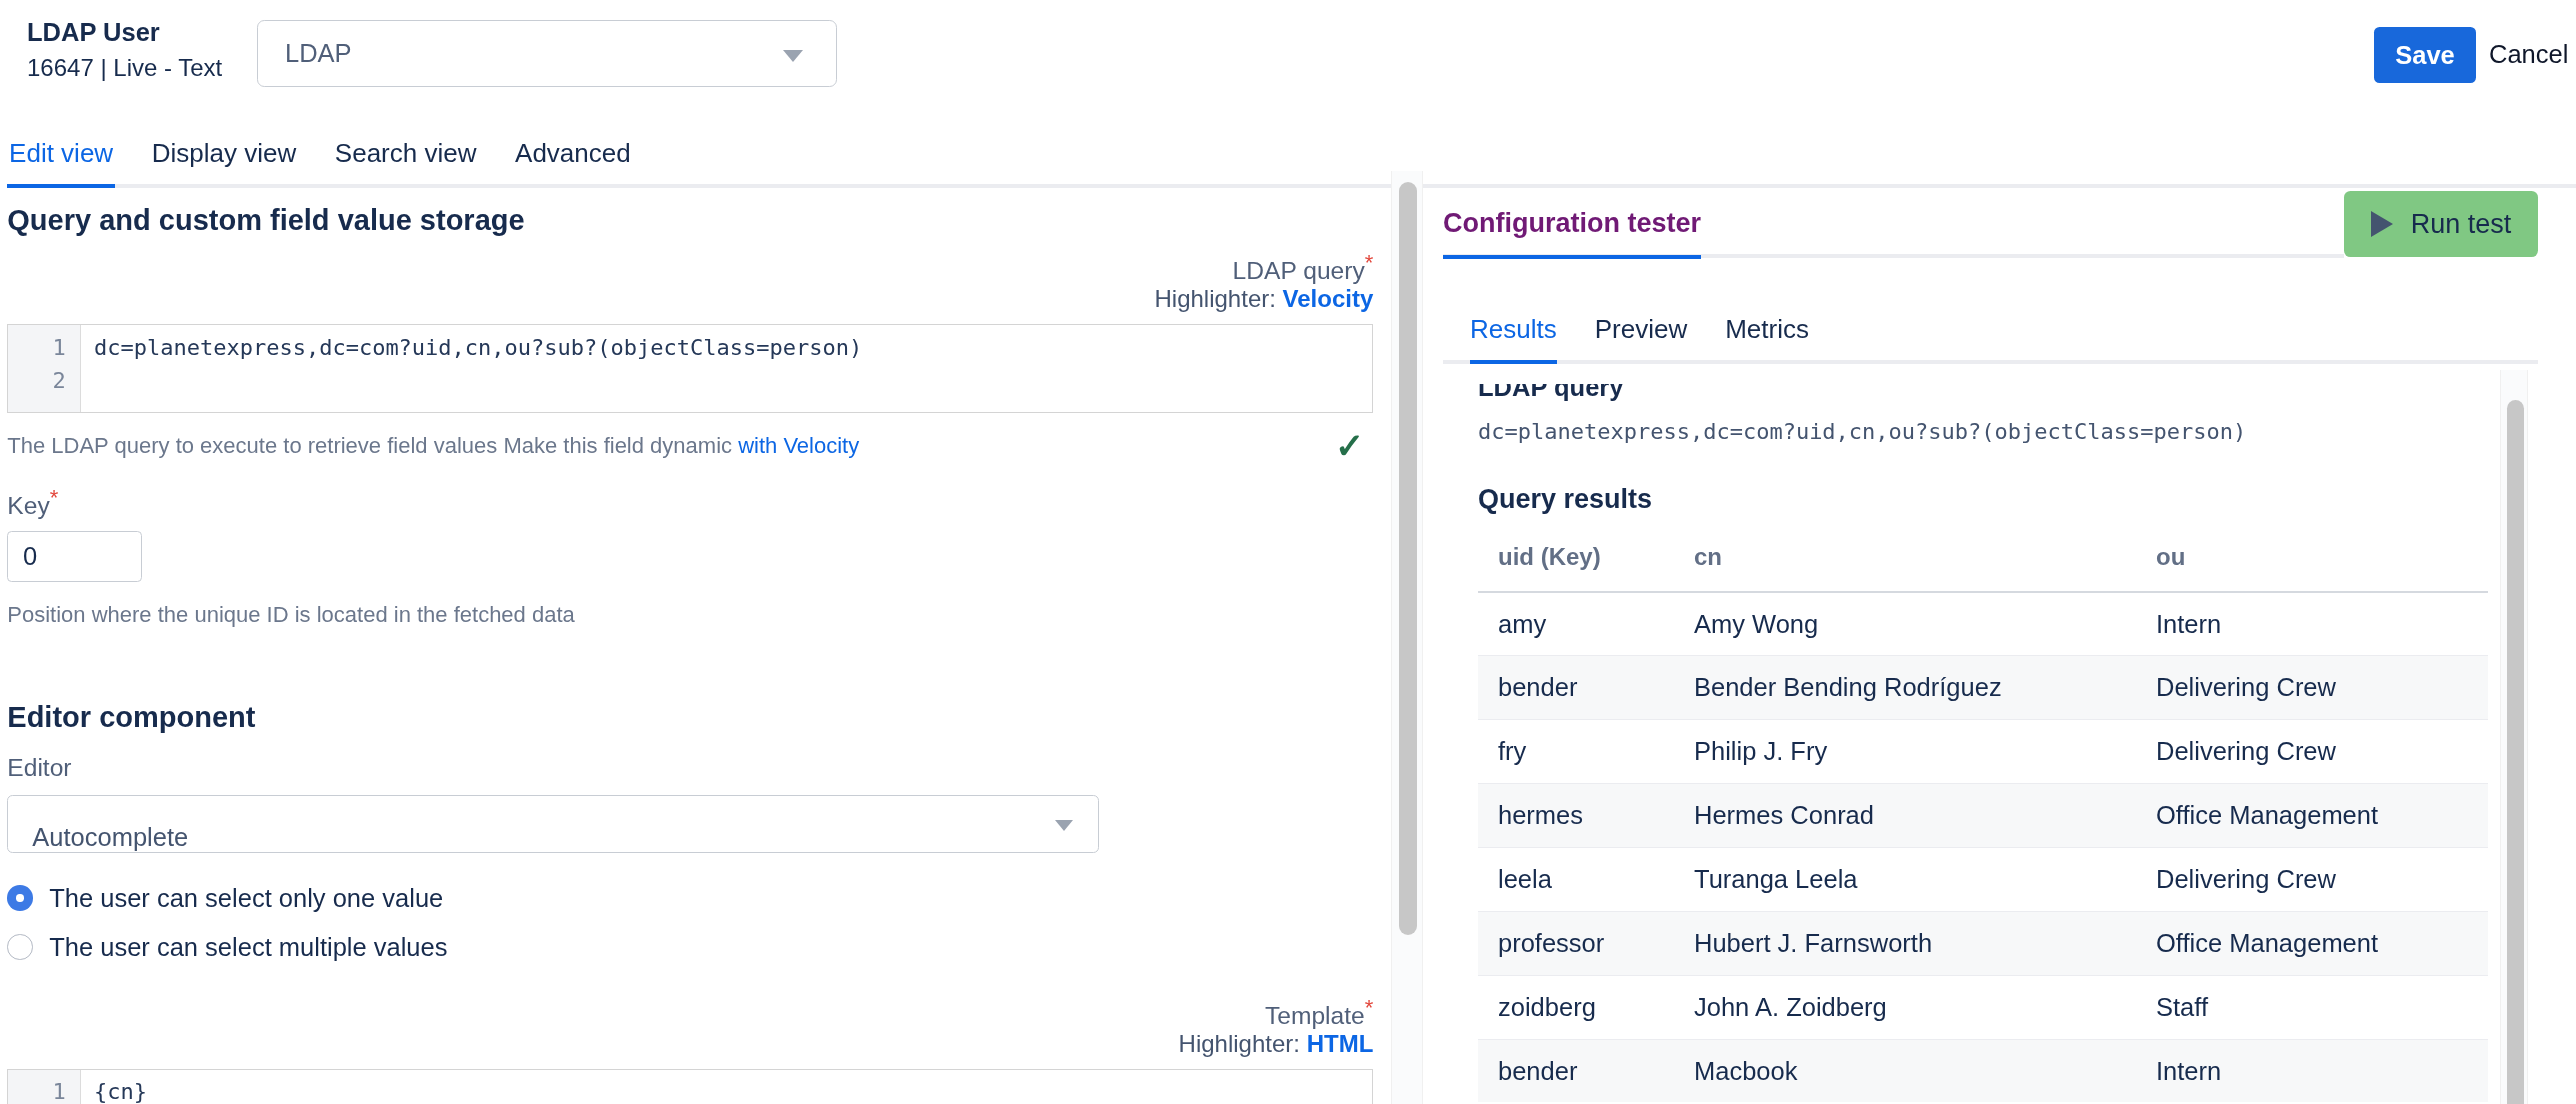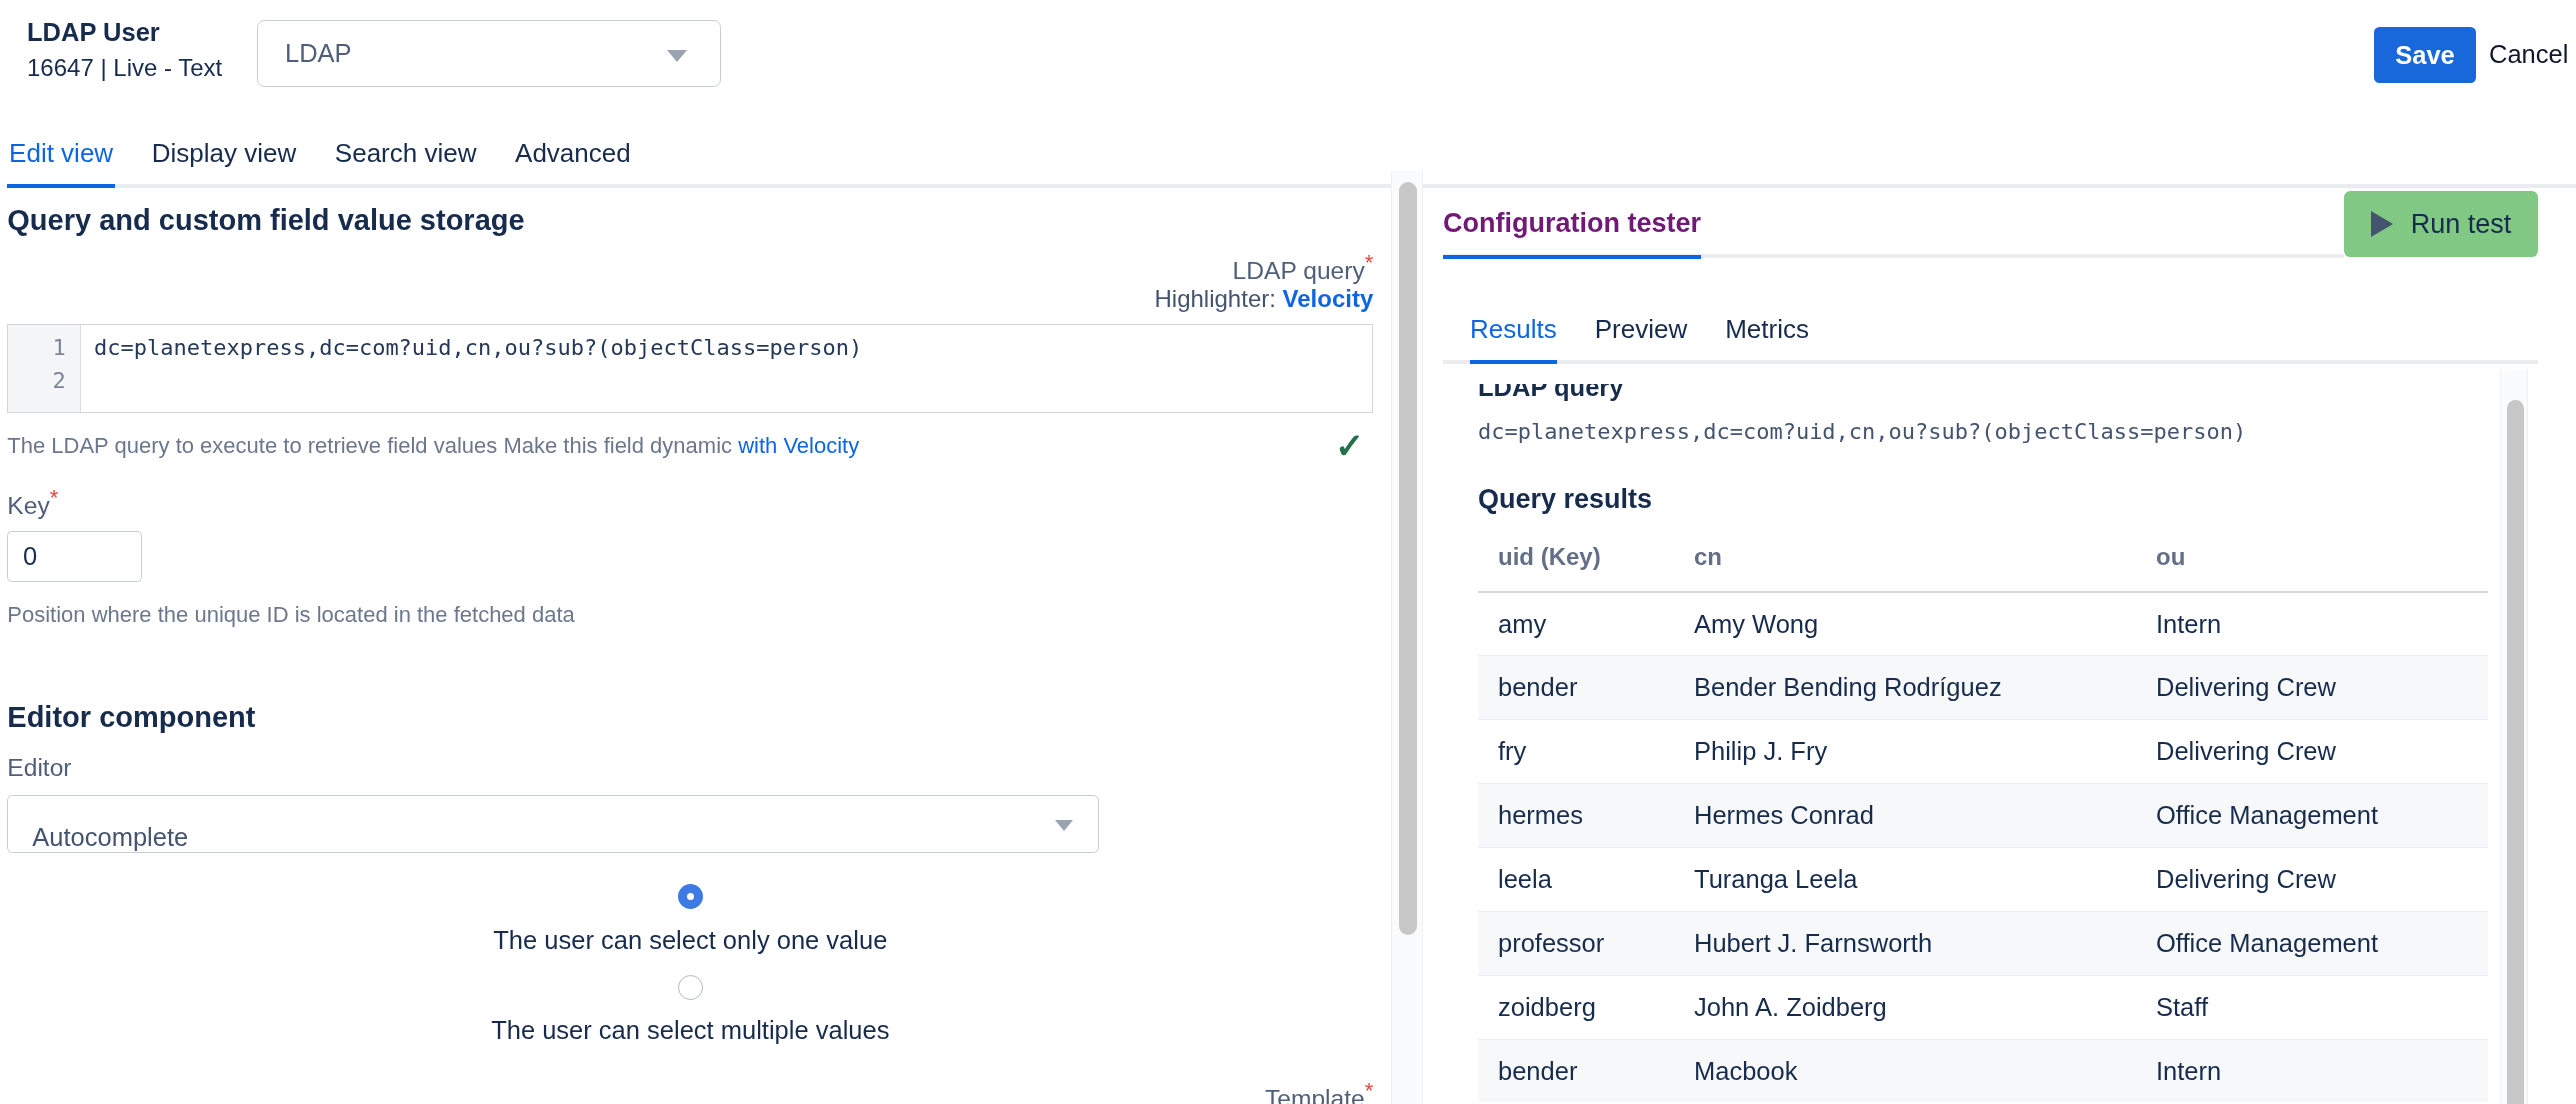--- a/index.html
+++ b/index.html
@@ -13,21 +13,21 @@
     color: #172B4D;
     overflow: hidden;
   }
 
   
   .hdr-title-block { position: absolute; left: 27px; top: 18px; }
   .hdr-title { font-size: 25.5px; font-weight: 700; color: #172B4D; }
   .hdr-subtitle { font-size: 24px; color: #172B4D; margin-top: 7.3px; }
 
   .ds-select {
-    position: absolute; left: 257px; top: 20px; width: 464px; height: 67px;
+    position: absolute; left: 257px; top: 20px; width: 580px; height: 67px;
     border: 1.8px solid #c8cdd4; border-radius: 7.3px; background: #fff;
     display: flex; align-items: center; padding: 0 27px;
     font-size: 25.5px; color: #505F79;
   }
   .ds-caret {
     position: absolute; right: 33px; top: 29px;
     width: 0; height: 0;
     border-left: 10px solid transparent; border-right: 10px solid transparent;
     border-top: 12px solid #9AA3B0;
   }
@@ -106,21 +106,21 @@
     font-size: 25.5px; color: #44546F;
   }
   .ac-caret {
     position: absolute; right: 25.5px; top: 24px;
     width: 0; height: 0;
     border-left: 9px solid transparent; border-right: 9px solid transparent;
     border-top: 11px solid #9AA3B0;
   }
 
   .radio-group { margin-top: 31px; display: flex; flex-direction: column; gap: 20px; }
-  .radio-row { display: flex; align-items: center; gap: 16.4px; flex-direction: column; }
+  .radio-row { display: flex; align-items: center; gap: 16.4px; }
   .radio {
     width: 25.5px; height: 25.5px; border-radius: 50%;
     border: 1.8px solid #B3B9C4; background: #fff; flex: 0 0 auto; position: relative;
   }
   .radio.checked { border: none; background: #3D7AE5; }
   .radio.checked::after {
     content: ""; position: absolute; left: 9px; top: 9px;
     width: 7.3px; height: 7.3px; border-radius: 50%; background: #fff;
   }
   .radio-label { font-size: 25.5px; color: #172B4D; }

